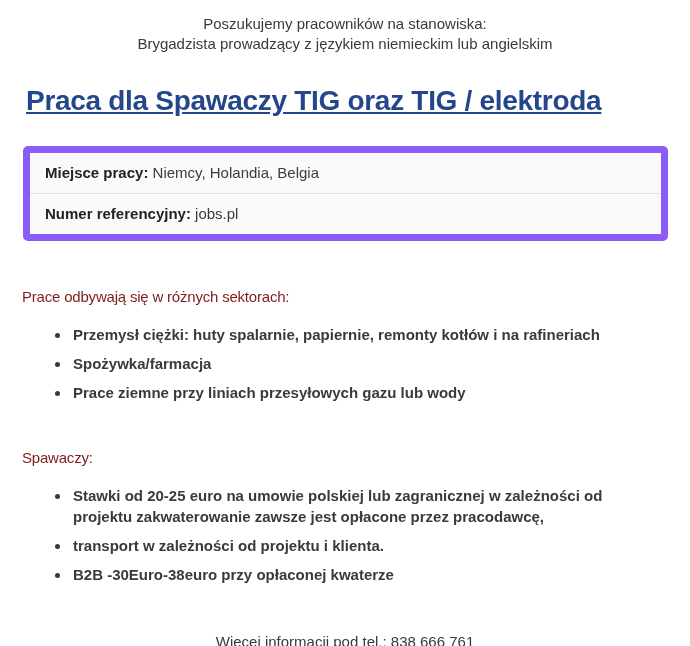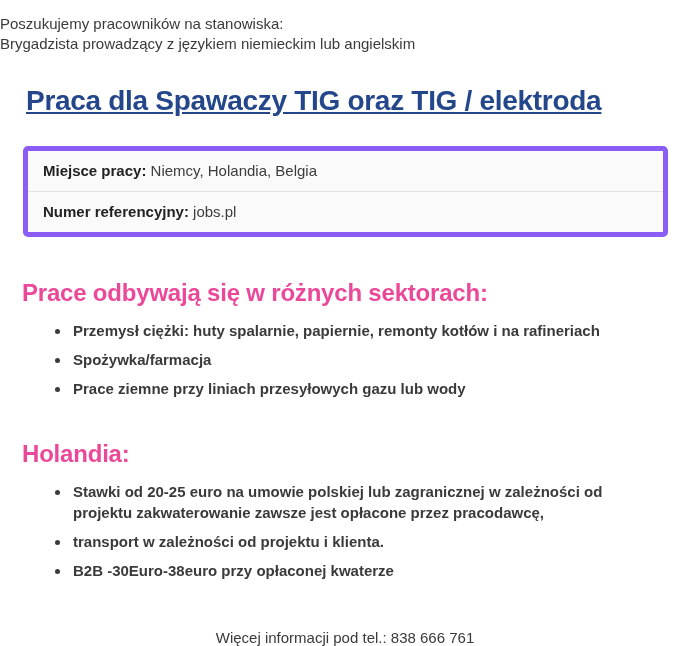--- a/index.html
+++ b/index.html
@@ -10,62 +10,62 @@
   body {
     width: 690px;
     height: 646px;
     overflow: hidden;
     font-family: "Liberation Sans", sans-serif;
     color: #3a3a3a;
     -webkit-font-smoothing: antialiased;
   }
   .intro {
     padding-top: 14px;
-    text-align: left;
+    text-align: center;
     font-size: 15px;
     line-height: 19.5px;
     color: #3a3a3a;
   }
   .title {
     margin: 31px 18px 0 26px;
     font-size: 28px;
     line-height: 34px;
     font-weight: bold;
     letter-spacing: -0.3px;
     color: #24468b;
     text-decoration: underline;
   }
   .info-table {
     margin: 28px 22px 0 23px;
     background: #fafafa;
-    border: 5px solid #8b5cf6;
+    border: 7px solid #8b5cf6;
     border-radius: 5px;
     font-size: 15px;
   }
   .info-row {
     padding: 11px 15px;
     line-height: 18px;
   }
   .info-row + .info-row {
     border-top: 1px solid #e3e3e3;
   }
   .info-label {
     font-weight: bold;
     color: #222222;
   }
   .info-value {
     color: #3c3c3c;
   }
   .section-heading {
     margin: 44px 20px 0 22px;
-    font-size: 24px;
+    font-size: 15px;
     line-height: 24px;
-    font-weight: bold;
+    font-weight: normal;
     letter-spacing: -0.2px;
-    color: #ec4899;
+    color: #7f1d1d;
   }
   .section-heading.second {
     margin-top: 43px;
   }
   ul.bullets {
     margin: 15px 27px 0 23px;
     padding: 0 0 0 40px;
     font-size: 15px;
     line-height: 21px;
     color: #3a3a3a;
@@ -105,20 +105,20 @@
   </div>
 </div>
 
 <h2 class="section-heading">Prace odbywają się w różnych sektorach:</h2>
 <ul class="bullets">
   <li>Przemysł ciężki: huty spalarnie, papiernie, remonty kotłów i na rafineriach</li>
   <li>Spożywka/farmacja</li>
   <li>Prace ziemne przy liniach przesyłowych gazu lub wody</li>
 </ul>
 
-<h2 class="section-heading second">Holandia:</h2>
+<h2 class="section-heading second">Spawaczy:</h2>
 <ul class="bullets">
   <li>Stawki od 20-25 euro na umowie polskiej lub zagranicznej w zależności od projektu zakwaterowanie zawsze jest opłacone przez pracodawcę,</li>
   <li>transport w zależności od projektu i klienta.</li>
   <li>B2B -30Euro-38euro przy opłaconej kwaterze</li>
 </ul>
 
 <div class="footer">Więcej informacji pod tel.: 838 666 761</div>
 
 </body></html>

